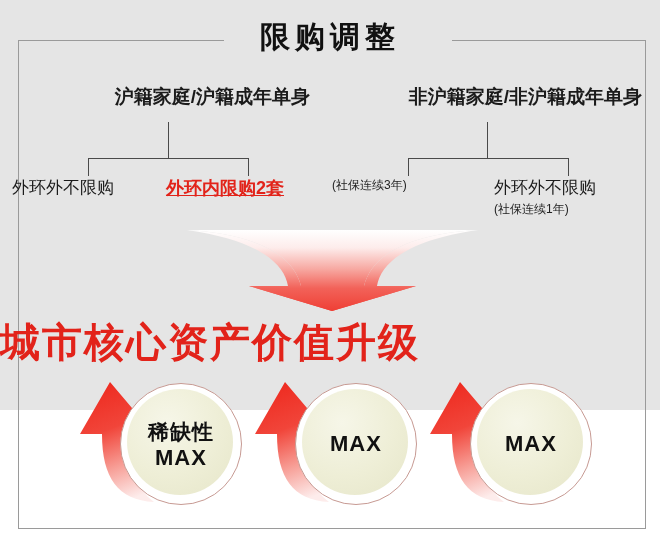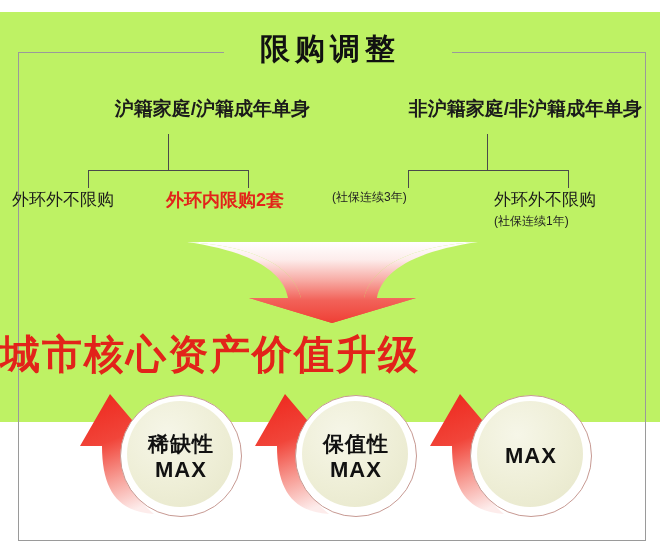--- a/index.html
+++ b/index.html
@@ -11,23 +11,23 @@
     width: 660px;
     height: 550px;
     position: relative;
     overflow: hidden;
     font-family: "Liberation Sans", "DejaVu Sans", sans-serif;
     color: #1a1a1a;
   }
 
   #poster {
     position: absolute;
-    left: 0; top: 12px;
+    left: 0; top: 0;
     width: 660px; height: 410px;
-    background: #bef264;
+    background: #e5e5e5;
   }
 
   
   .frame-left, .frame-right, .frame-bottom,
   .frame-top-left, .frame-top-right {
     position: absolute;
     background: #9a9a9a;
   }
   .frame-left   { left: 18px;  top: 40px;  width: 1px;  height: 489px; }
   .frame-right  { left: 645px; top: 40px;  width: 1px;  height: 489px; }
@@ -90,20 +90,21 @@
     display: block;
     font-size: 17px;
     line-height: 24px;
     font-weight: normal;
     color: #1b1b1b;
   }
   .leaf.red .leaf-main {
     font-weight: bold;
     color: #e2231a;
     font-size: 18px;
+    text-decoration: underline;
   }
   .leaf .leaf-sub {
     display: block;
     font-size: 12px;
     line-height: 18px;
     color: #222222;
   }
   .leaf-1 { left: 12px;  width: 152px; }
   .leaf-2 { left: 166px; width: 164px; }
   .leaf-3 { left: 332px; width: 164px; }
@@ -277,21 +278,20 @@
           <stop offset="70%" stop-color="#f79e96"></stop>
           <stop offset="100%" stop-color="#fdeceb"></stop>
         </linearGradient>
       </defs>
       <path d="M52,4 L96,56 L74,56 C74,90 76,108 96,124 C60,122 44,100 44,56 L22,56 Z" fill="url(#arrGrad2)"></path>
     </svg>
     <div class="badge-ringwrap">
       <div class="badge-ring"></div>
       <div class="badge-disc"></div>
       <div class="badge-text">
-        <span class="badge-label">保值性</span>
         <span class="badge-max">MAX</span>
       </div>
     </div>
   </div>
 
   <div class="badge badge-3">
     <svg class="badge-arrow" viewBox="0 0 110 140">
       <defs>
         <linearGradient id="arrGrad3" x1="0.35" y1="0" x2="0.6" y2="1">
           <stop offset="0%" stop-color="#ee2b20"></stop>

